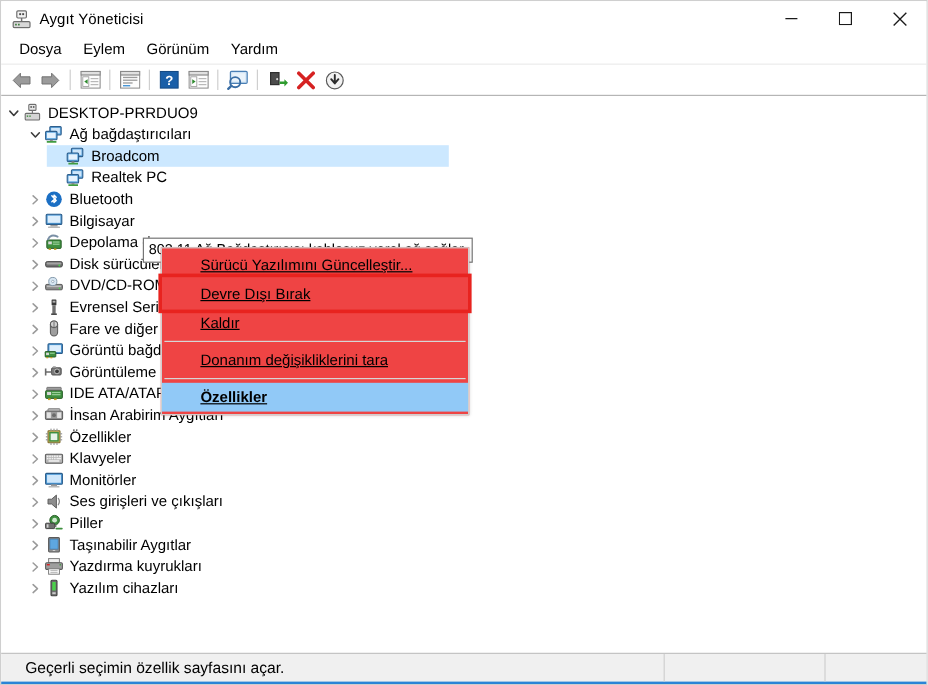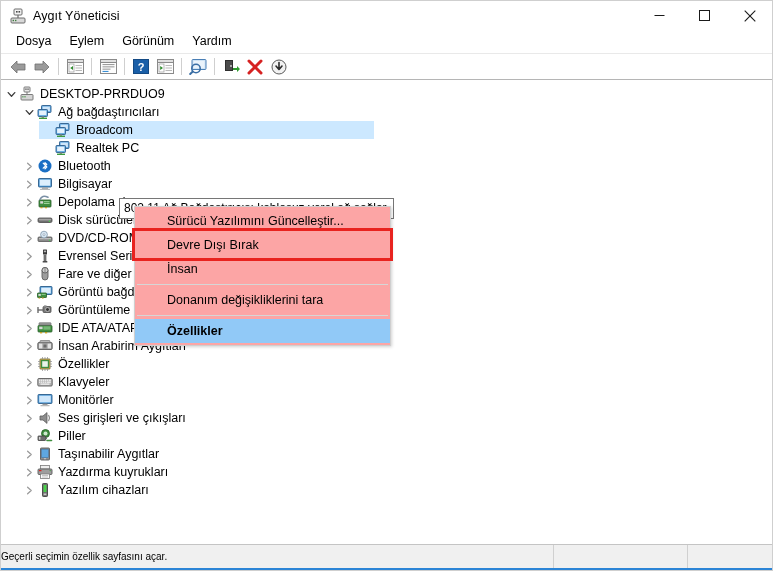--- a/index.html
+++ b/index.html
@@ -116,26 +116,27 @@
     color:#000;
     padding:2px 4px 3px 4px;
     white-space:nowrap;
     z-index:40;
     box-sizing:border-box;
   }
 
   
   .ctxmenu{
     position:absolute;
-    background:#fca5a5;
+    background:#ef4444;
     border:1px solid #cfcfcf;
     box-shadow:1px 1px 3px rgba(0,0,0,0.18);
     z-index:60;
     box-sizing:border-box;
     padding:2px 0 2px 0;
+    text-decoration:underline;
   }
   .ctx-item{
     height:24px;
     display:flex;align-items:center;
     padding-left:32px;padding-right:24px;
     font-size:12.5px;color:#000;
     white-space:nowrap;
     box-sizing:border-box;
   }
   .ctx-item.highlighted{
@@ -160,22 +161,22 @@
     height:26px;min-height:26px;
     background:#f0f0f0;
     border-top:1px solid #c4c4c4;
     border-bottom:2px solid #2b84d6;
     display:flex;align-items:stretch;
     position:relative;
     box-sizing:border-box;
   }
   .sb-pane{
     display:flex;align-items:center;
-    padding-left:0;
-    font-size:10px;color:#000;
+    padding-left:20px;
+    font-size:13px;color:#000;
     box-sizing:border-box;
   }
   .sb-pane.main{width:553px;border-right:1px solid #d0d0d0;}
   .sb-pane.p2{width:134px;border-right:1px solid #d0d0d0;}
   .sb-pane.p3{flex:1;}
 </style>
 </head>
 <body>
 
 <div class="window">
@@ -691,21 +692,21 @@
         </div>
     </div>
 
     <div class="tooltip" style="left:118px;top:118px;">
       <span>802.11 Ağ Bağdaştırıcısı kablosuz yerel ağ sağlar.</span>
     </div>
 
     <div class="ctxmenu" style="left:133px;top:126px;width:257px;">
       <div class="ctx-item">Sürücü Yazılımını Güncelleştir...</div>
       <div class="ctx-item">Devre Dışı Bırak</div>
-      <div class="ctx-item">İnsan</div>
+      <div class="ctx-item">Kaldır</div>
       <div class="ctx-sep"></div>
       <div class="ctx-item">Donanım değişikliklerini tara</div>
       <div class="ctx-sep"></div>
       <div class="ctx-item highlighted">Özellikler</div>
     </div>
 
     <div class="annot" style="left:131px;top:148px;width:261px;height:33px;"></div>
   </div>
 
   <div class="statusbar">

